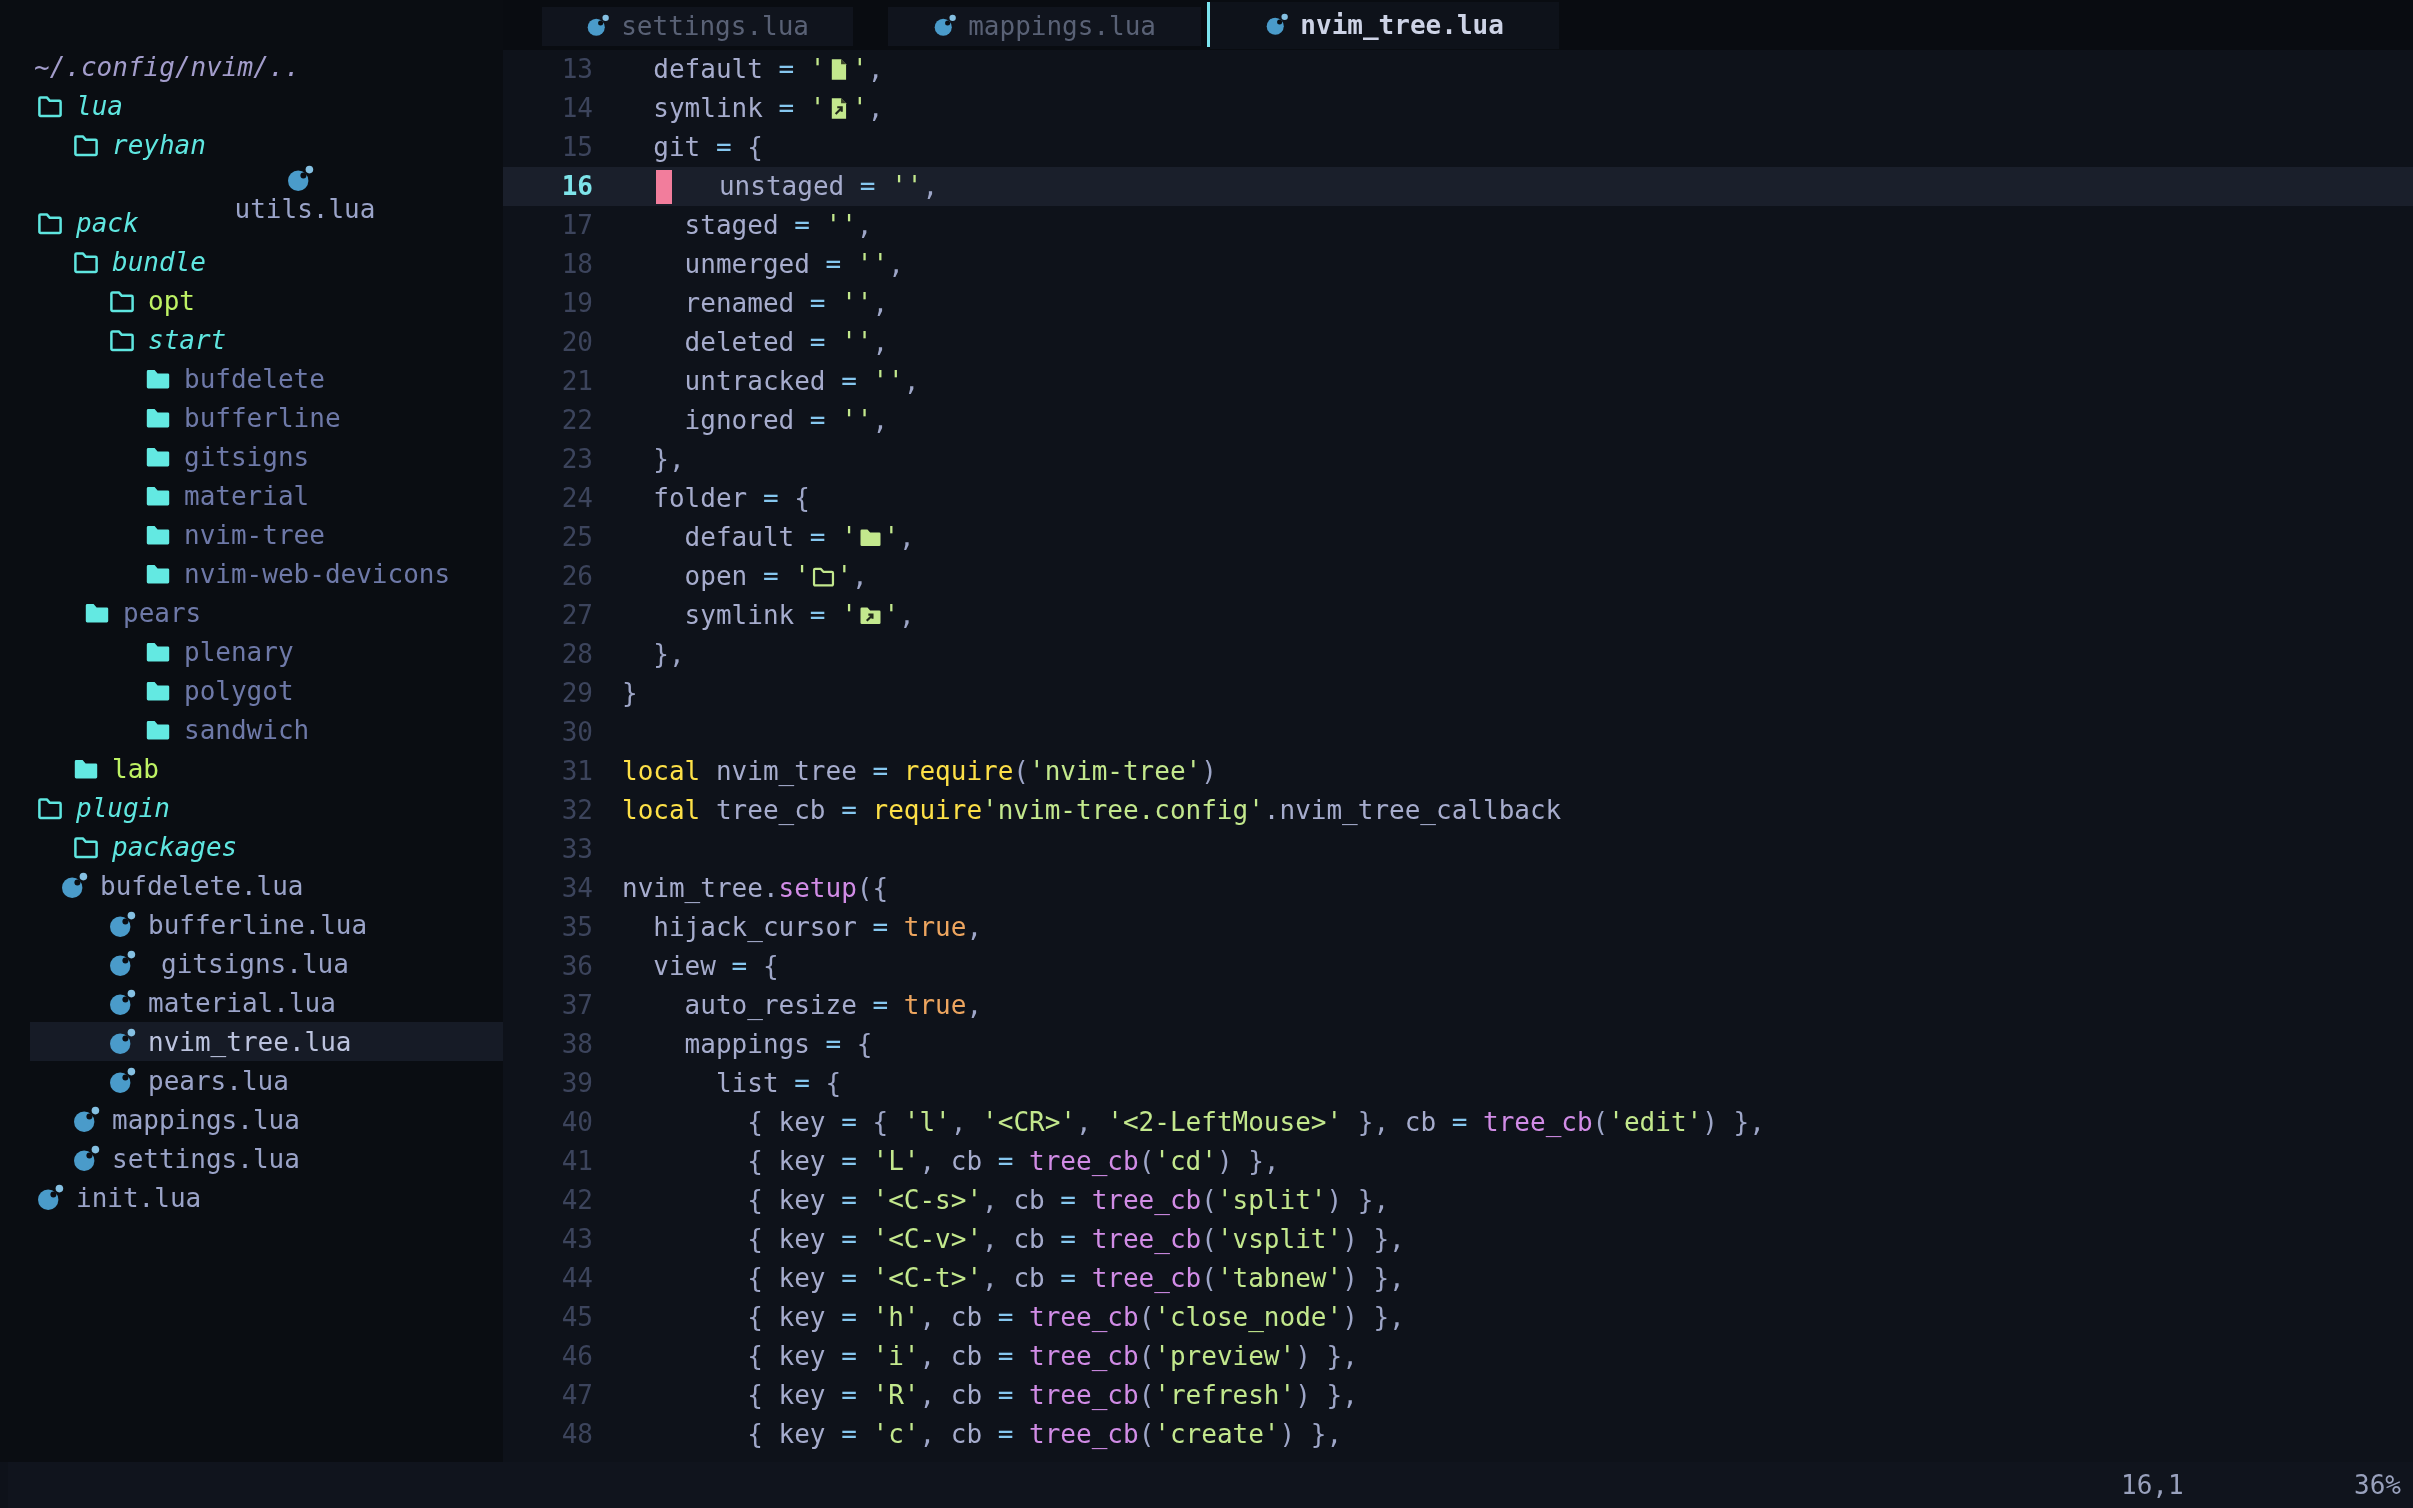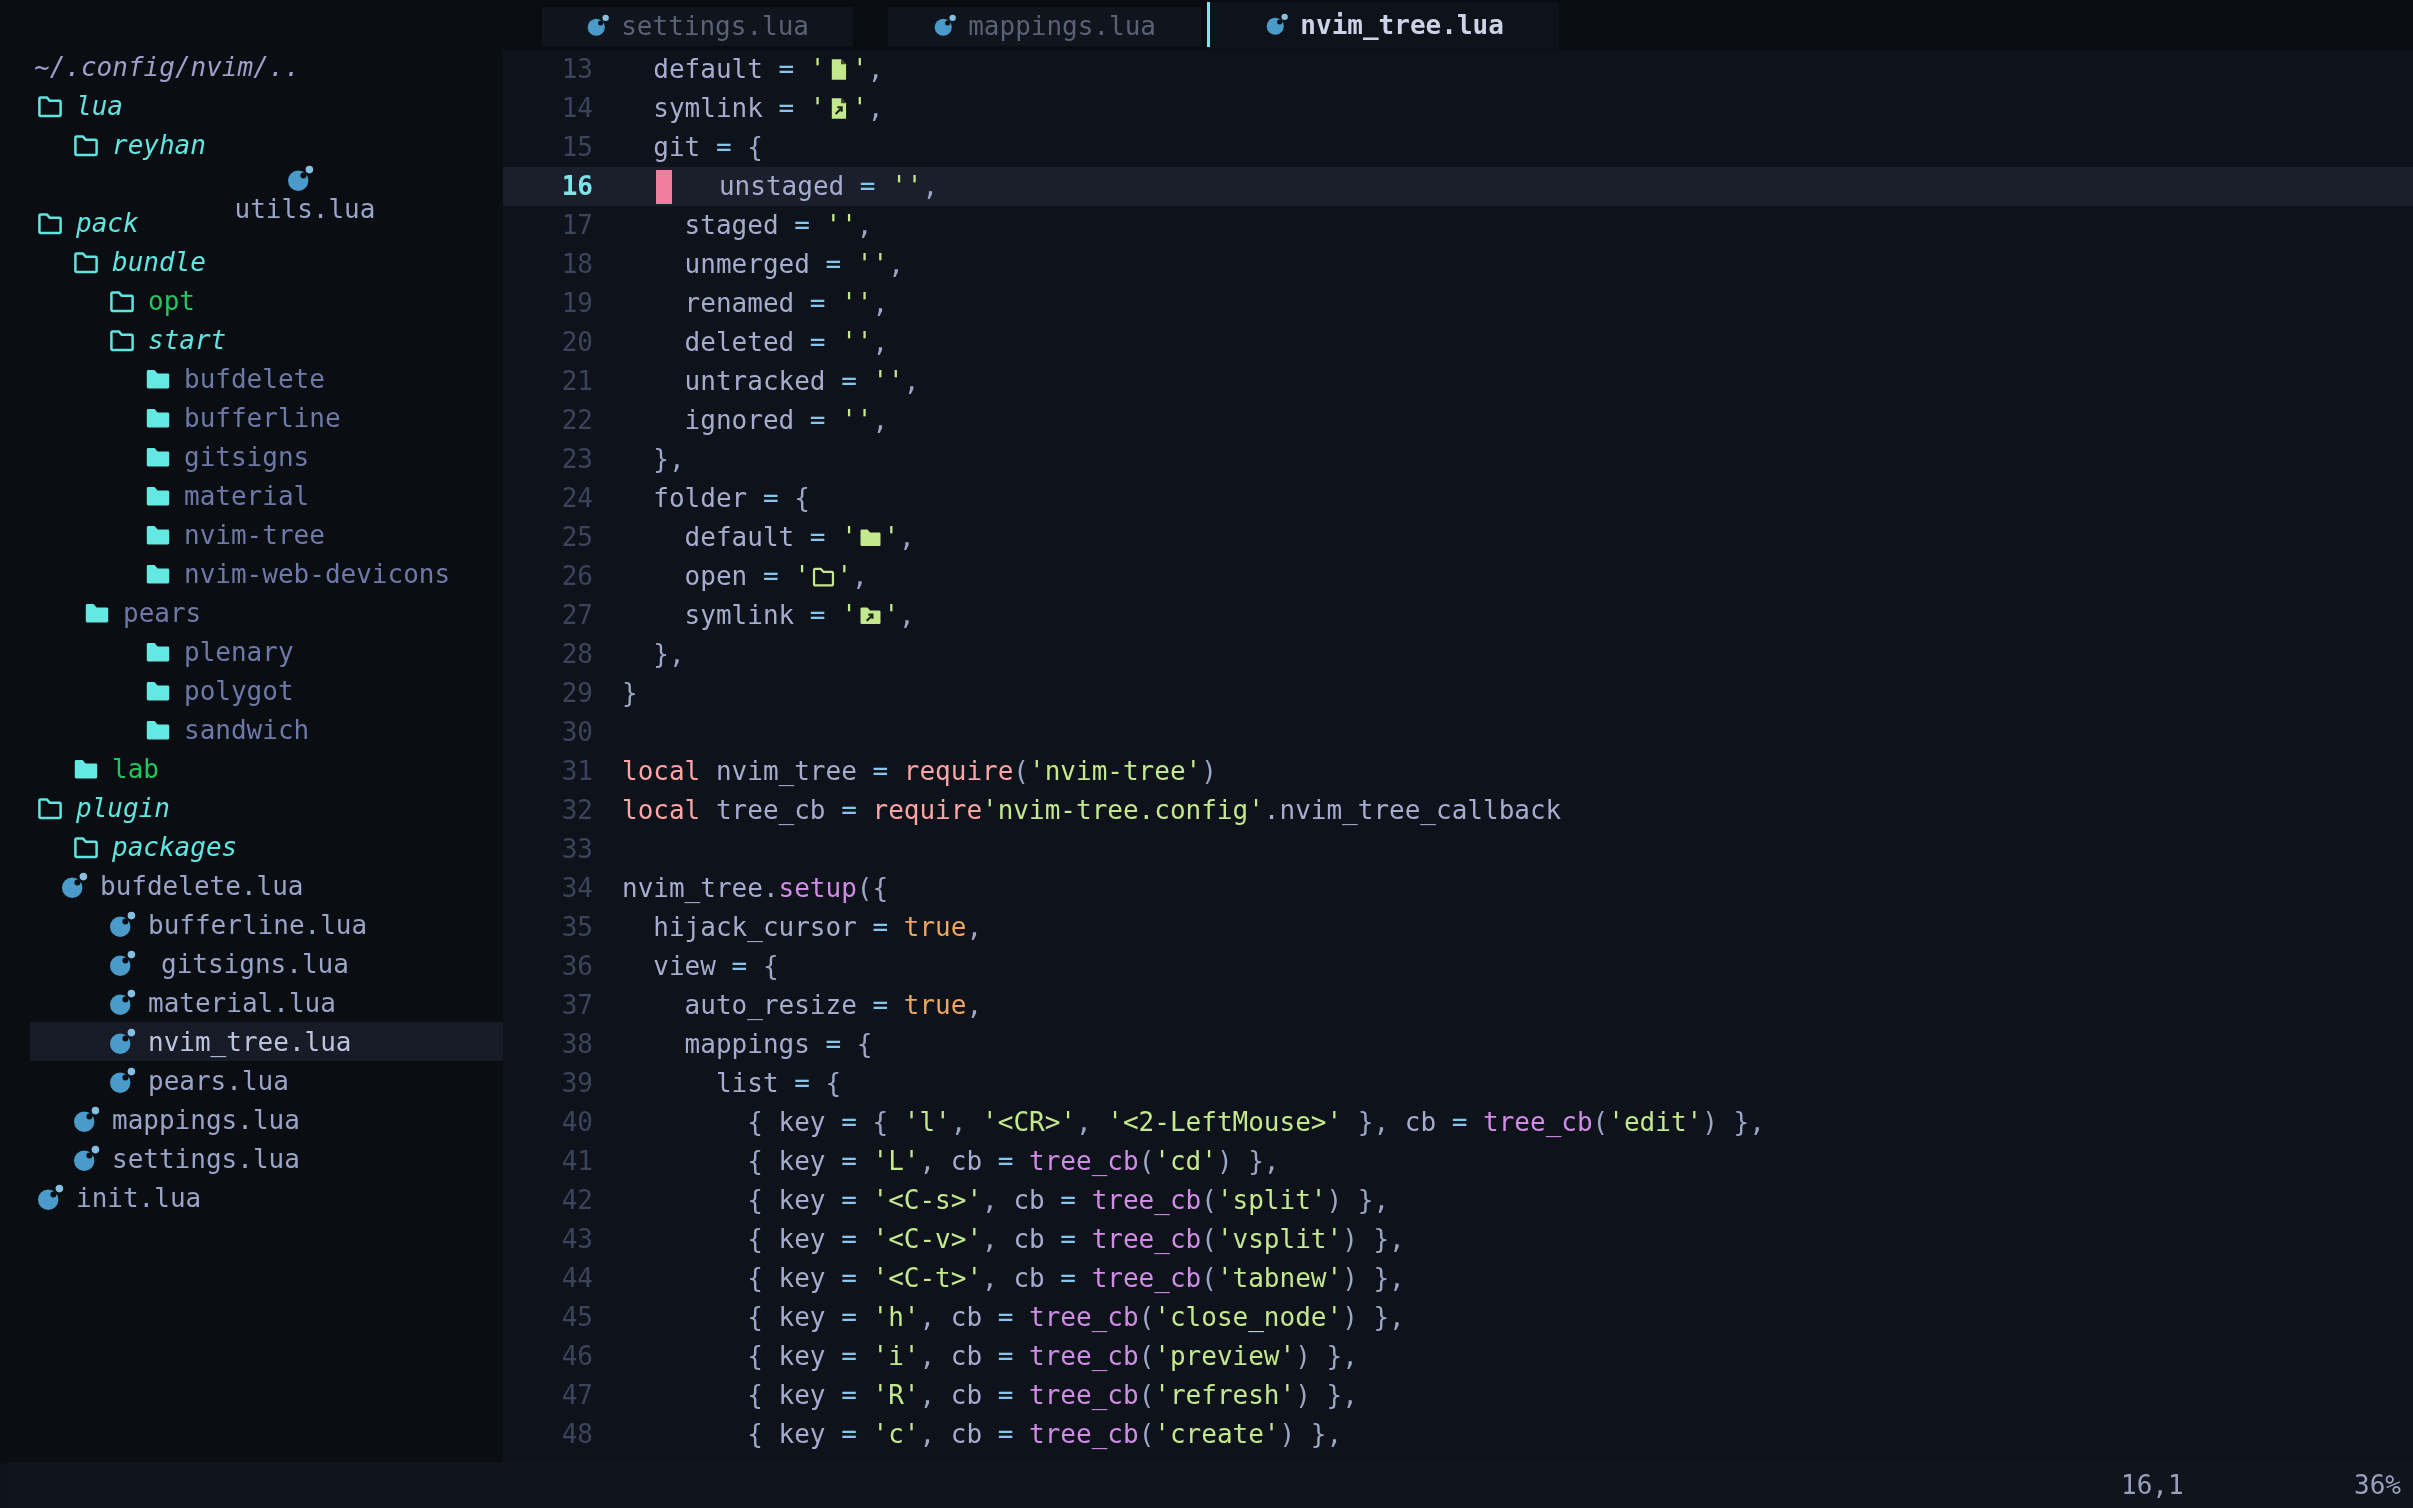--- a/index.html
+++ b/index.html
@@ -9,41 +9,41 @@
   
   .sidebar{position:absolute;left:0;top:0;width:503px;height:1462px;background:#0a0d12;overflow:hidden;}
   .tree{position:absolute;left:0;top:47px;right:0;}
   .trow{position:relative;height:39px;display:flex;align-items:center;white-space:pre;cursor:default;}
   .trow .ticon{width:30px;height:30px;margin-right:11px;flex:0 0 auto;display:flex;align-items:center;justify-content:center;}
   .trow .ticon svg{width:28px;height:28px;display:block;}
   .trow.sel{background:linear-gradient(to right,transparent 30px,#161b26 30px);}
   .lbl-root{color:#a39dcb;font-style:italic;}
   .lbl-open{color:#5fe6e0;font-style:italic;}
   .lbl-closed{color:#6e79a8;}
-  .lbl-dim{color:#22c55e;}
+  .lbl-dim{color:#bef264;}
   .lbl-file{color:#9aa3c8;}
   .trow.sel .lbl-file{color:#bcc3de;}
 
   
   .tabbar{position:absolute;left:503px;top:0;width:1911px;height:50px;background:#090c11;}
   .tab{position:absolute;top:6.7px;height:39px;display:flex;align-items:center;justify-content:center;gap:11.7px;
        background:#10141d;color:#596175;cursor:default;}
   .tab .ticon svg{width:23.5px;height:23.5px;display:block;}
   .tab.active{background:#0e121a;color:#cdd3e6;font-weight:bold;top:1.7px;height:47px;}
   .tabdivider{position:absolute;left:704px;top:1.7px;width:4.2px;height:45px;background:#7ce4ee;}
 
   
   .code{position:absolute;left:503px;top:50px;width:1911px;height:1412px;background:#0e121a;}
   .cline{display:flex;align-items:center;height:39px;white-space:pre;line-height:39px;}
   .cline.current{background:#1a1f2b;gap:34px;}
   .lnum{width:90px;flex:0 0 auto;text-align:right;color:#3c445c;}
   .cline.current .lnum{color:#7ee4ea;font-weight:bold;}
   .ltext{margin-left:29px;display:flex;align-items:center;white-space:pre;}
   .id{color:#a6accd;text-align:right;} .op{color:#86c7ef;} .pun{color:#9ea6c8;} .str{color:#c3e88d;}
-  .kw{color:#fca5a5;text-align:center;} .fn{color:#d18ce6;} .bool{color:#eda55f;}
+  .kw{color:#fde047;text-align:center;} .fn{color:#d18ce6;} .bool{color:#eda55f;}
   .cur{display:inline-block;width:16px;height:34px;background:#f27d9c;}
   .gicon{display:inline-flex;width:25px;height:25px;margin:0 0.8px;align-items:center;}
   .gicon svg{width:25px;height:25px;display:block;}
 
   
   .status{position:absolute;left:8px;top:1462px;width:2413px;height:46px;background:#10141d;}
   .status span{position:absolute;top:50%;transform:translateY(-50%);color:#99a1bd;}
   .s-pos{left:2113px;} .s-pct{left:2346px;}
 </style>
 </head>

